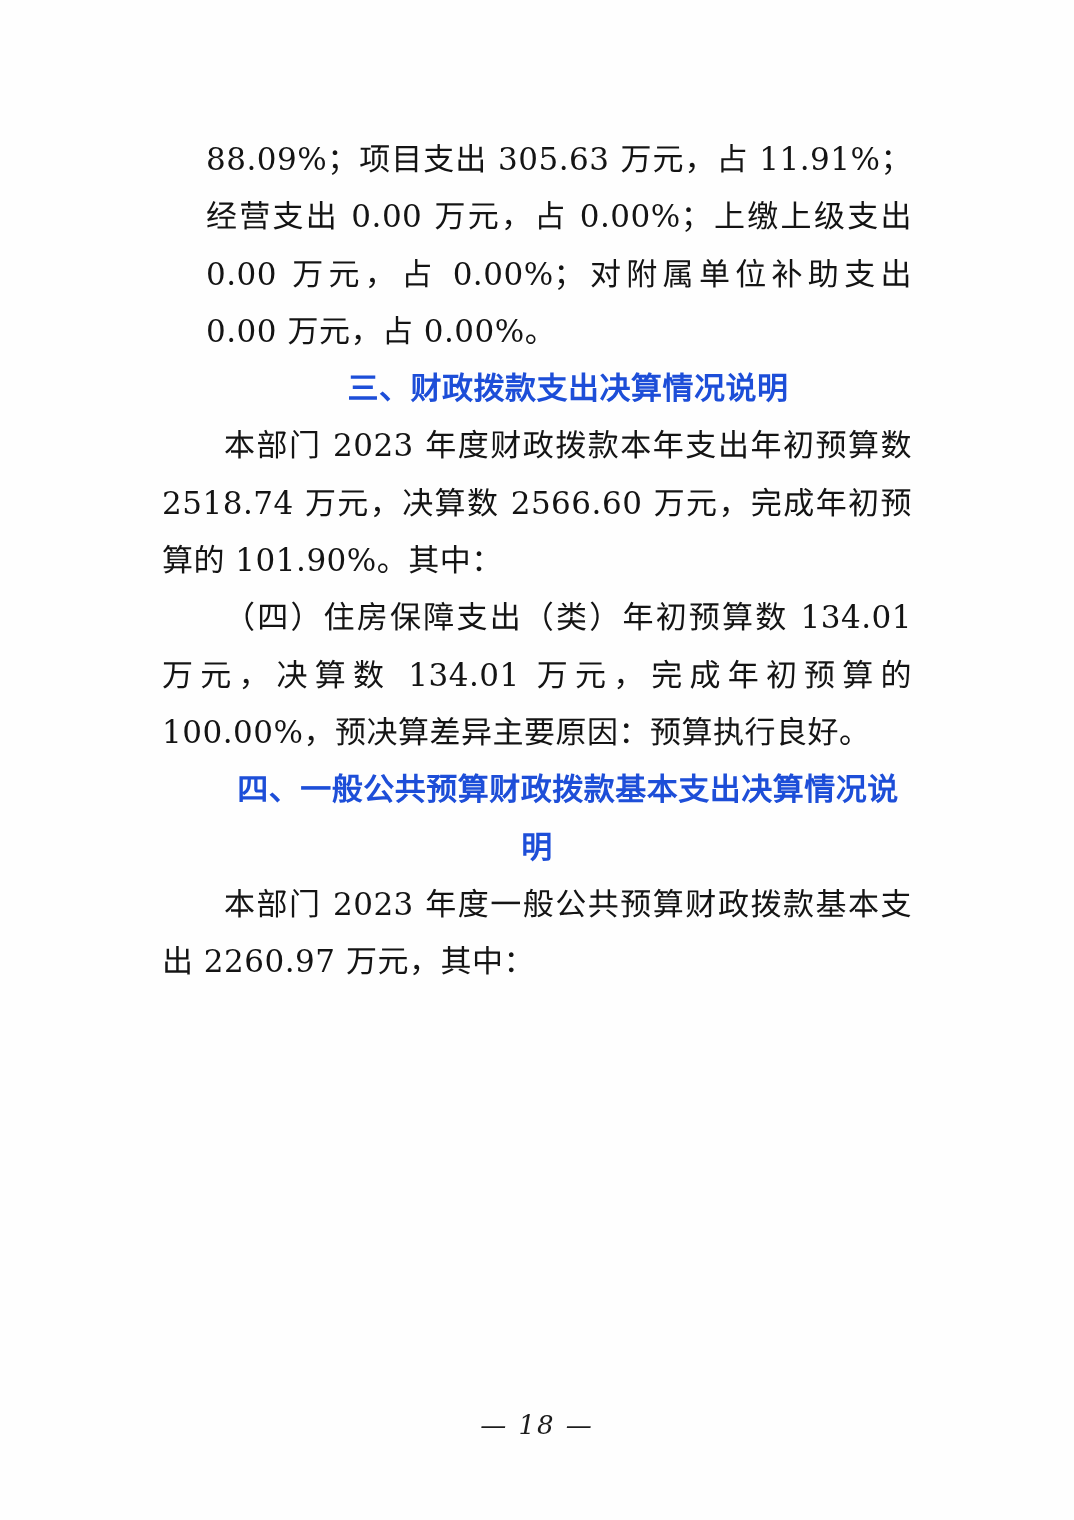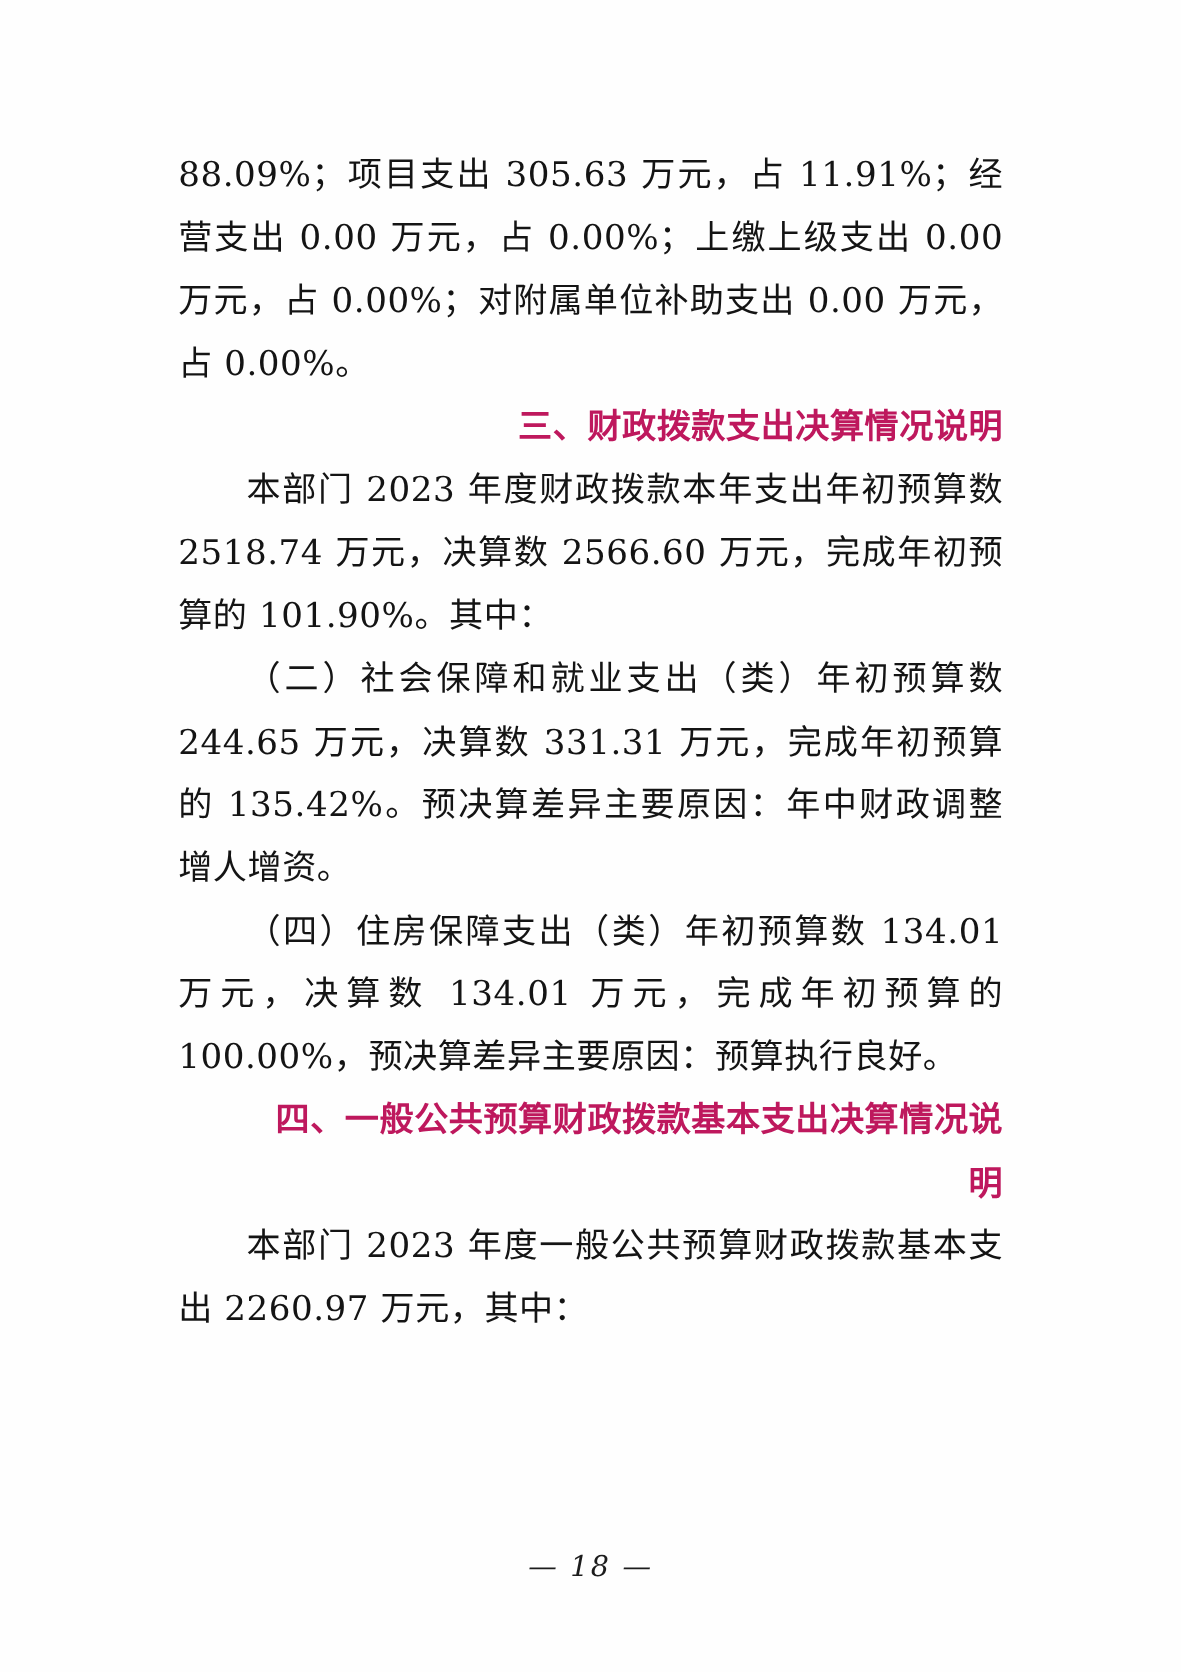--- a/index.html
+++ b/index.html
@@ -27,30 +27,31 @@
     font-size: 31px;
     line-height: 57.3px;
     letter-spacing: 0.5px;
     text-align: justify;
     text-justify: inter-character;
     text-indent: 2em;
     font-family: "DejaVu Serif", "Liberation Serif", serif;
   }
   .para.no-indent {
     text-indent: 0;
+    margin-left: 44px;
   }
   .heading {
     margin: 0;
     font-size: 31px;
     line-height: 57.3px;
     letter-spacing: 0.5px;
     text-indent: 2em;
     font-weight: 700;
-    text-align: right;
-    color: #be185d;
+    text-align: center;
+    color: #1d4ed8;
     font-family: "DejaVu Sans", "Liberation Sans", sans-serif;
   }
   .page-footer {
     position: absolute;
     left: 0;
     top: 1397px;
     width: 100%;
     text-align: center;
     font-size: 26px;
     line-height: 57px;
@@ -66,21 +67,20 @@
 <div class="page">
   <div class="content">
 
     <p class="para no-indent">88.09%；项目支出 305.63 万元，占 11.91%；经营支出 0.00 万元，占 0.00%；上缴上级支出 0.00 万元，占 0.00%；对附属单位补助支出 0.00 万元，占 0.00%。</p>
 
     <h2 class="heading">三、财政拨款支出决算情况说明</h2>
 
     <p class="para">本部门 2023 年度财政拨款本年支出年初预算数 2518.74 万元，决算数 2566.60 万元，完成年初预算的 101.90%。其中：</p>
 
 
-    <p class="para">（二）社会保障和就业支出（类）年初预算数 244.65 万元，决算数 331.31 万元，完成年初预算的 135.42%。预决算差异主要原因：年中财政调整增人增资。</p>
 
 
     <p class="para">（四）住房保障支出（类）年初预算数 134.01 万元，决算数 134.01 万元，完成年初预算的 100.00%，预决算差异主要原因：预算执行良好。</p>
 
     <h2 class="heading">四、一般公共预算财政拨款基本支出决算情况说明</h2>
 
     <p class="para">本部门 2023 年度一般公共预算财政拨款基本支出 2260.97 万元，其中：</p>
 
   </div>
 

